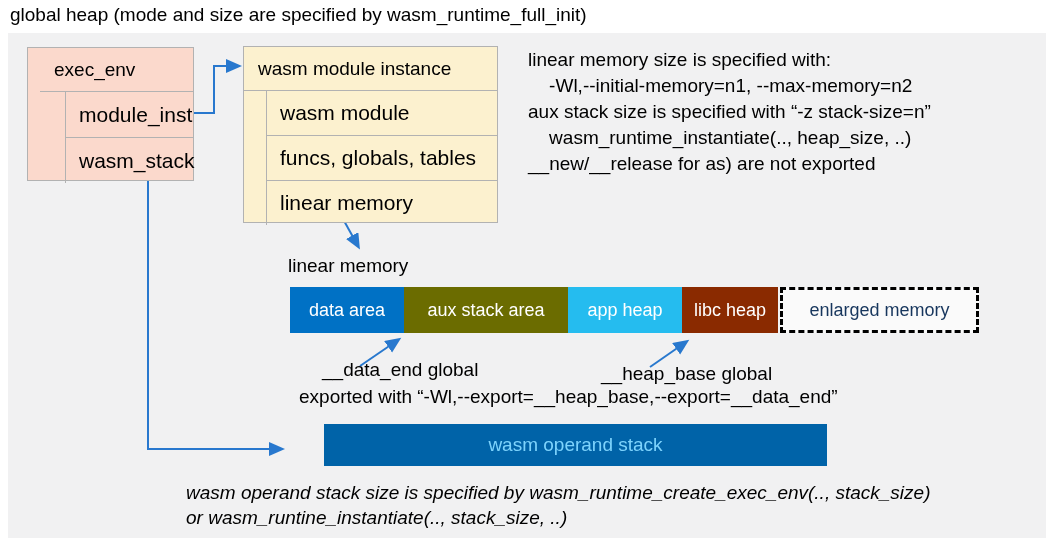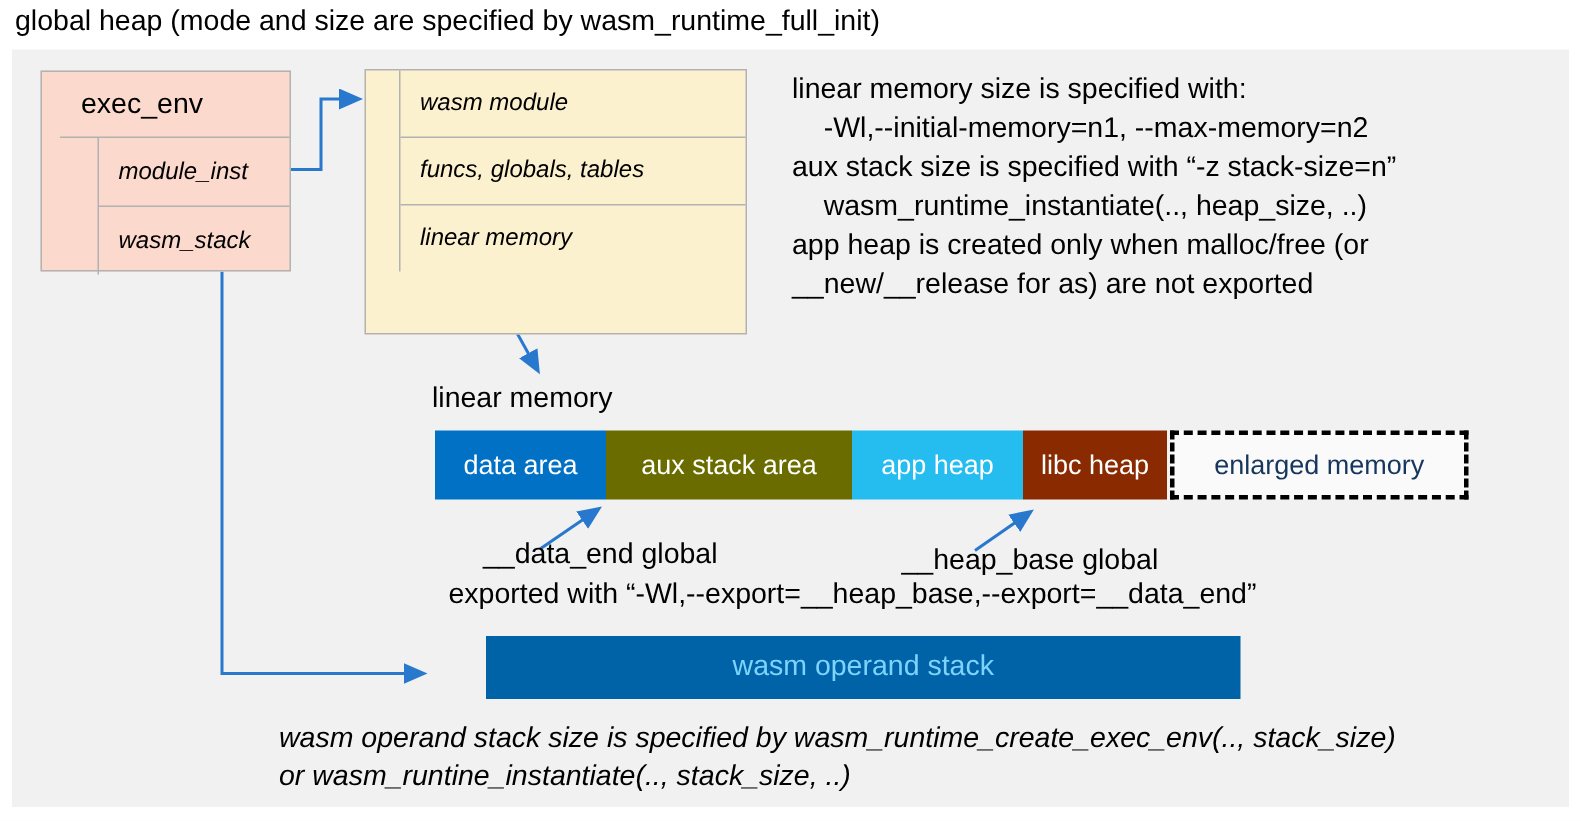--- a/index.html
+++ b/index.html
@@ -9,21 +9,21 @@
   .panel{position:absolute;left:8px;top:33px;width:1038px;height:505px;background:var(--panel_bg,#f1f1f2);}
 
   .box{position:absolute;border:1px solid var(--box_border,#b2b2b2);box-sizing:border-box;}
   .exec-env{left:27px;top:47px;width:167px;height:134px;background:var(--box_pink,#fbd9cc);padding-left:12px;}
   .mod-inst{left:243px;top:46px;width:255px;height:177px;background:var(--box_cream,#fcf1cf);}
   .box-header{height:43px;line-height:43px;padding-left:14px;font-size:19px;
               border-bottom:1px solid var(--box_border,#b2b2b2);}
   .box-body{border-left:1px solid var(--box_border,#b2b2b2);}
   .exec-env .box-body{margin-left:25px;}
   .mod-inst .box-body{margin-left:22px;}
-  .box-row{padding-left:13px;font-size:16px;font-style:italic;}
+  .box-row{padding-left:13px;font-size:21px;}
   .exec-env .box-row{height:45px;line-height:45px;}
   .mod-inst .box-row{height:44px;line-height:44px;}
   .box-row + .box-row{border-top:1px solid var(--box_border,#b2b2b2);}
 
   .notes{position:absolute;left:528px;top:47px;font-size:19px;line-height:26px;}
   .note-line{white-space:pre;}
 
   .lm-label{position:absolute;left:288px;top:255px;font-size:19px;}
   .membar{position:absolute;left:290px;top:287px;height:46px;display:flex;}
   .seg{height:100%;display:flex;align-items:center;justify-content:center;
@@ -76,33 +76,33 @@
 
   <div class="box exec-env">
     <div class="box-header">exec_env</div>
     <div class="box-body">
       <div class="box-row">module_inst</div>
       <div class="box-row">wasm_stack</div>
     </div>
   </div>
 
   <div class="box mod-inst">
+    <div class="box-header">wasm module instance</div>
     <div class="box-body">
       <div class="box-row">wasm module</div>
       <div class="box-row">funcs, globals, tables</div>
       <div class="box-row">linear memory</div>
     </div>
   </div>
 
   <div class="notes">
     <div class="note-line">linear memory size is specified with:</div>
     <div class="note-line">    -Wl,--initial-memory=n1, --max-memory=n2</div>
     <div class="note-line">aux stack size is specified with “-z stack-size=n”</div>
     <div class="note-line">    wasm_runtime_instantiate(.., heap_size, ..)</div>
-    <div class="note-line">app heap is created only when malloc/free (or</div>
     <div class="note-line">__new/__release for as) are not exported</div>
   </div>
 
   <div class="lm-label">linear memory</div>
 
   <div class="membar">
     <div class="seg seg-0">data area</div>
     <div class="seg seg-1">aux stack area</div>
     <div class="seg seg-2">app heap</div>
     <div class="seg seg-3">libc heap</div>

